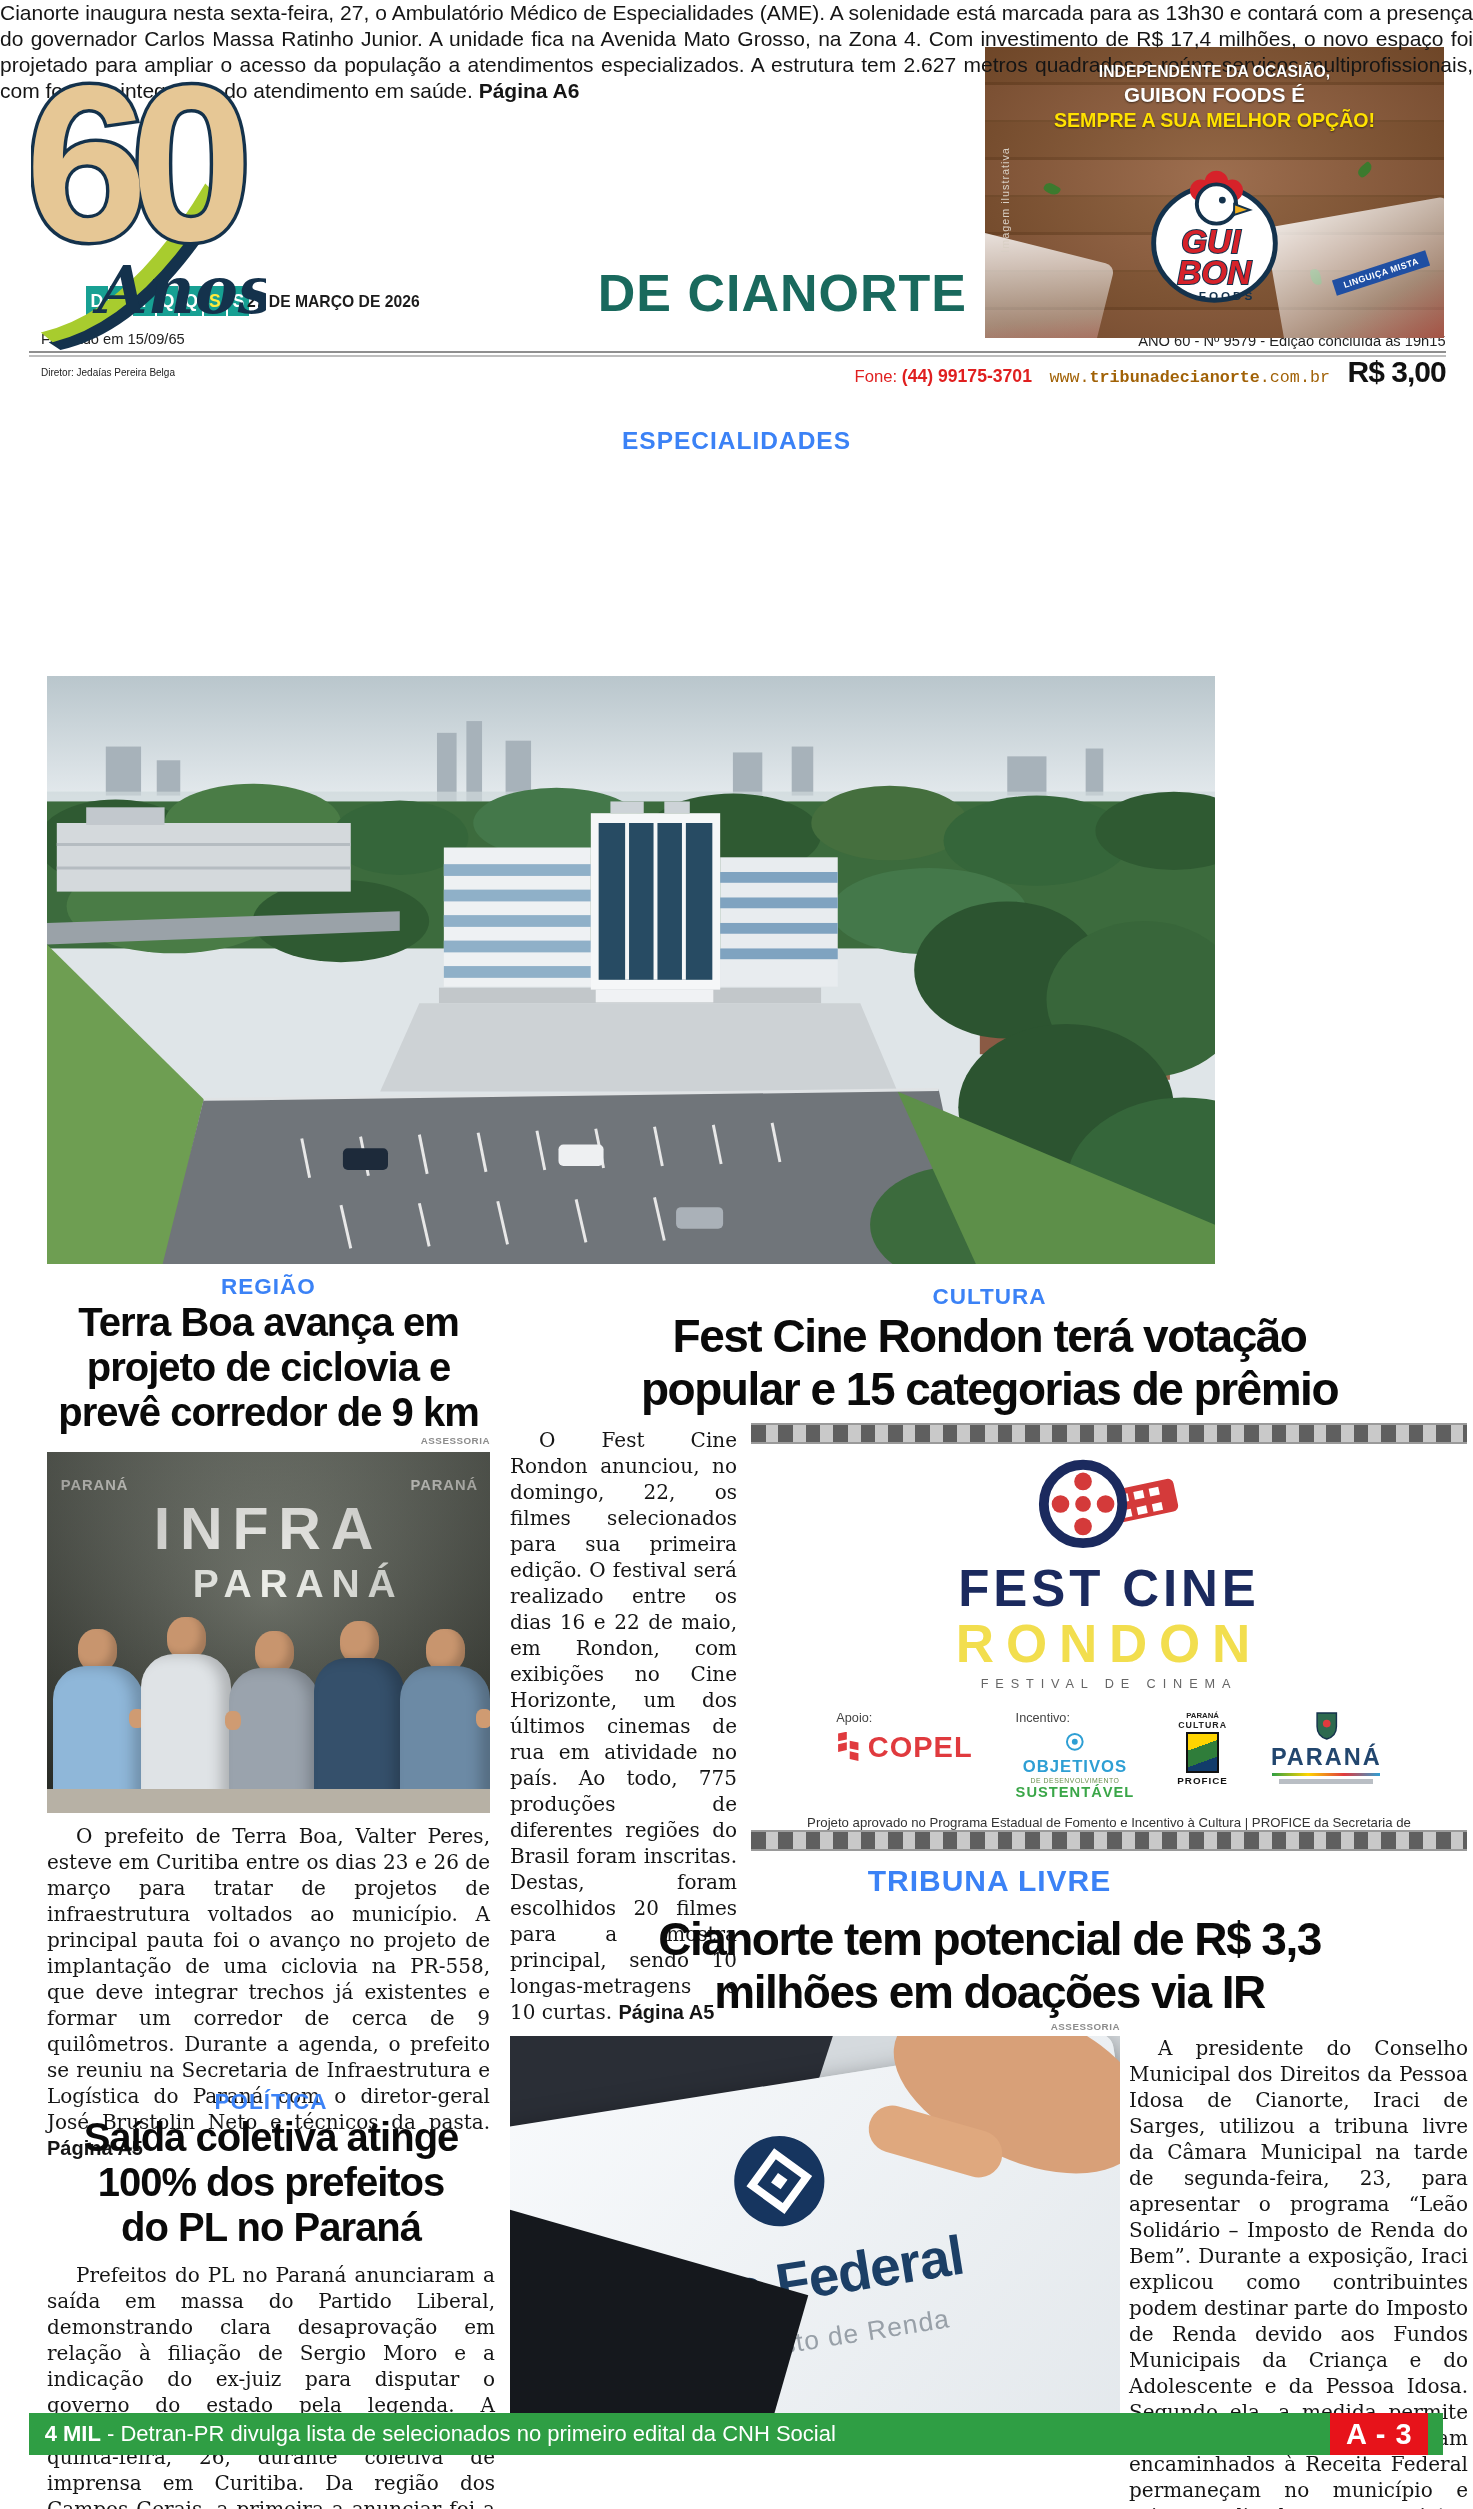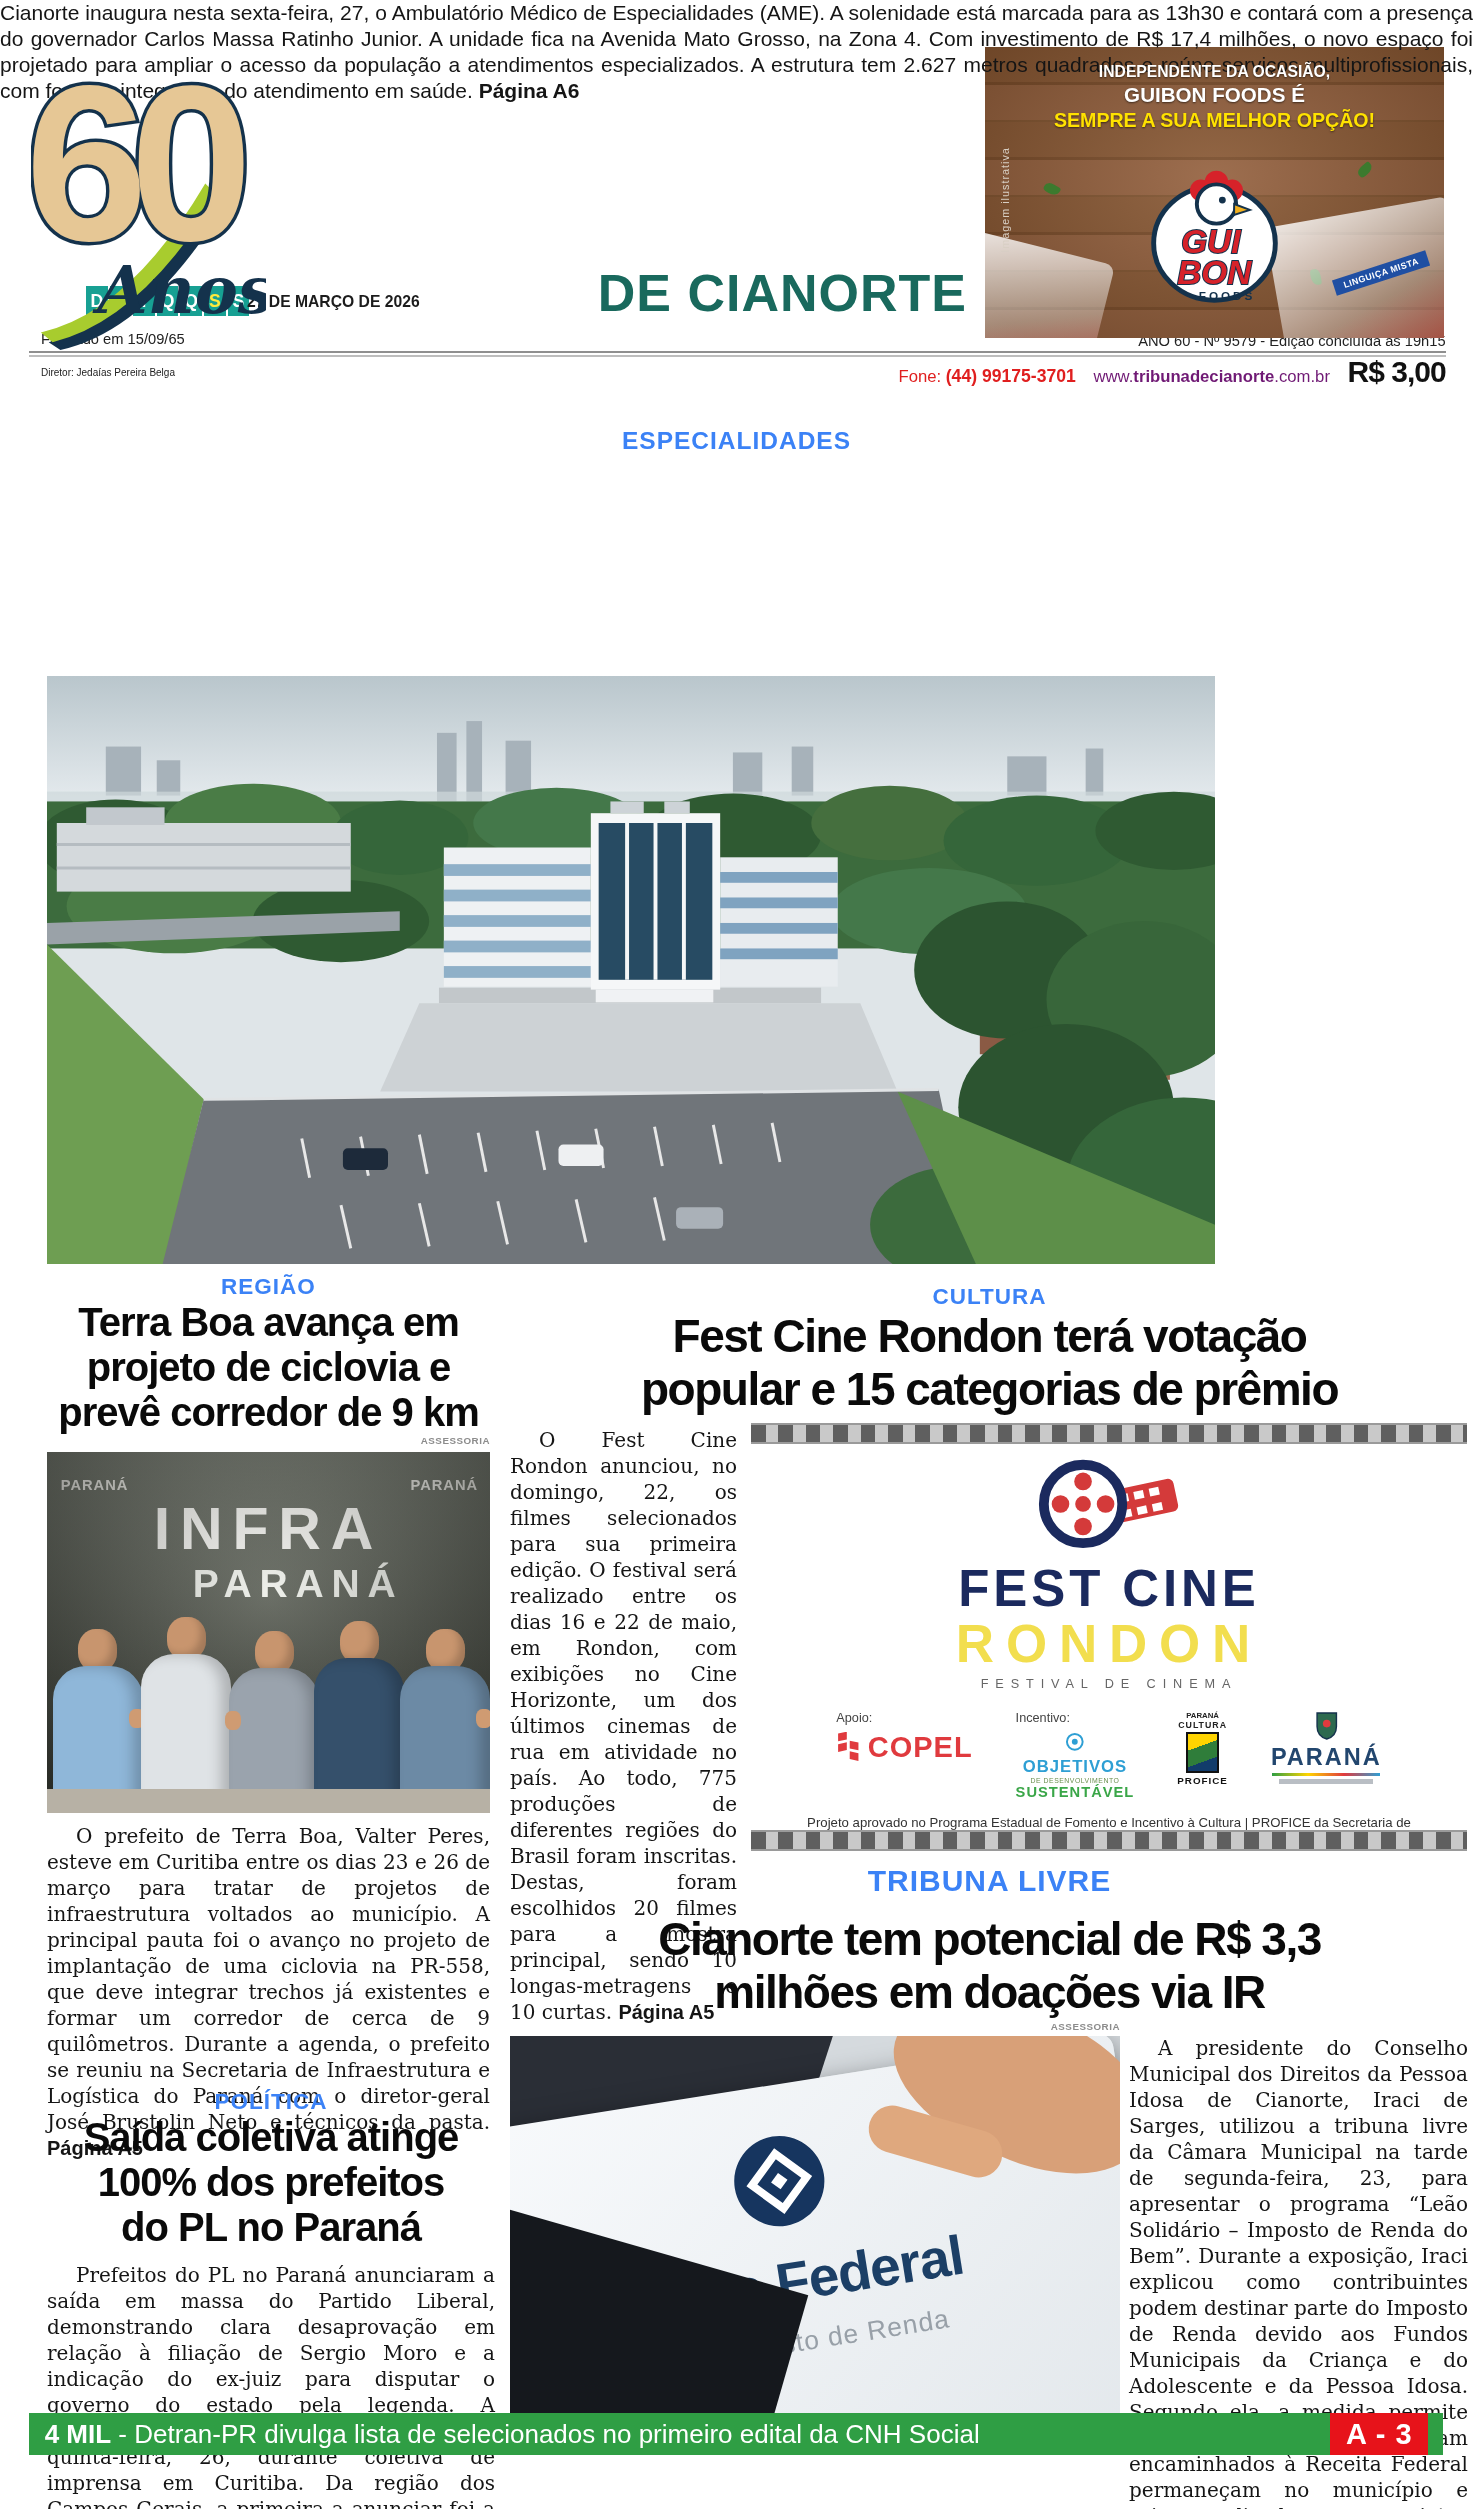--- a/index.html
+++ b/index.html
@@ -17,21 +17,21 @@
   .wd.hl{color:#ffe93d;}
   .date-line{left:247px;top:293px;font-size:15.7px;font-weight:bold;color:#1c1c1c;}
   .founded{left:41px;top:331px;font-size:14.7px;color:#222;}
   .edition{right:27.4px;top:333px;font-size:14.7px;color:#222;text-align:right;margin-left:36px;}
   .rule-double{left:29px;right:27.4px;top:351px;height:6.9px;
      background:linear-gradient(#8f8f8f 0 2px,#ffffff 2px 3.9px,#bdbdbd 3.9px 5.9px,#fff 5.9px);}
   .director{left:41px;top:367px;font-size:10px;color:#222;}
   .contact{right:27.4px;top:355px;display:flex;align-items:baseline;gap:17.6px;}
   .fone{font-size:16.7px;color:#e01f1f;}
   .fone b{font-size:17.6px;}
-  .site{font-size:16.7px;color:#701a75;}
+  .site{font-size:16.7px;color:#a16207;font-family:Liberation Mono, monospace;}
   .price{font-size:30px;font-weight:bold;color:#111;letter-spacing:-1px;}
 
   
   .ad{left:985px;top:47px;width:459px;height:291px;overflow:hidden;
       background:repeating-linear-gradient(180deg,#8a5a36 0 35px,#7a4d2b 35px 38px,#956240 38px 73px,#815531 73px 75px);}
   .ad::after{content:"";position:absolute;inset:0;background:radial-gradient(ellipse at 50% 45%,rgba(255,255,255,.08),rgba(40,20,5,.28) 90%);}
   .ad-side{position:absolute;left:-33px;top:147px;transform:rotate(-90deg);font-size:10.8px;color:#d8cfc4;letter-spacing:1px;z-index:2;}
   .ad-copy{position:absolute;left:0;right:0;top:15.7px;text-align:center;z-index:2;text-shadow:0 1px 2px rgba(0,0,0,.55);}
   .ad-l1{font-size:15.7px;font-weight:bold;color:#fff;}
   .ad-l2{font-size:20.6px;font-weight:bold;color:#fff;margin-top:2px;}
@@ -121,21 +121,21 @@
   .rf-finger{position:absolute;right:116px;top:82px;width:137px;height:47px;background:#dfa87e;border-radius:23.5px;transform:rotate(16deg);}
   .rf-dark{position:absolute;left:-59px;bottom:-88px;width:323px;height:294px;background:#15181d;transform:rotate(16deg);}
   .trib-col{left:1129px;top:2035px;width:339px;}
 
   
   .pol{left:47px;top:2089px;width:448px;}
   .pol .kicker{font-size:22.5px;}
 
   
   .footer-bar{left:29px;top:2413px;width:1414px;height:42px;background:#2f9e44;color:#fff;}
-  .footer-text{position:absolute;left:15.7px;top:0;line-height:42px;font-size:26px;white-space:nowrap;}
+  .footer-text{position:absolute;left:15.7px;top:0;line-height:42px;font-size:22px;white-space:nowrap;}
   .page-badge{position:absolute;right:14.7px;top:0;width:98px;height:42px;background:#e7131a;display:flex;align-items:center;justify-content:center;
       font-size:29px;font-weight:bold;letter-spacing:1px;}
 </style>
 </head>
 <body>
 
 <div id="page">
 
 
   <svg class="abs logo60" viewBox="0 0 240 330">

